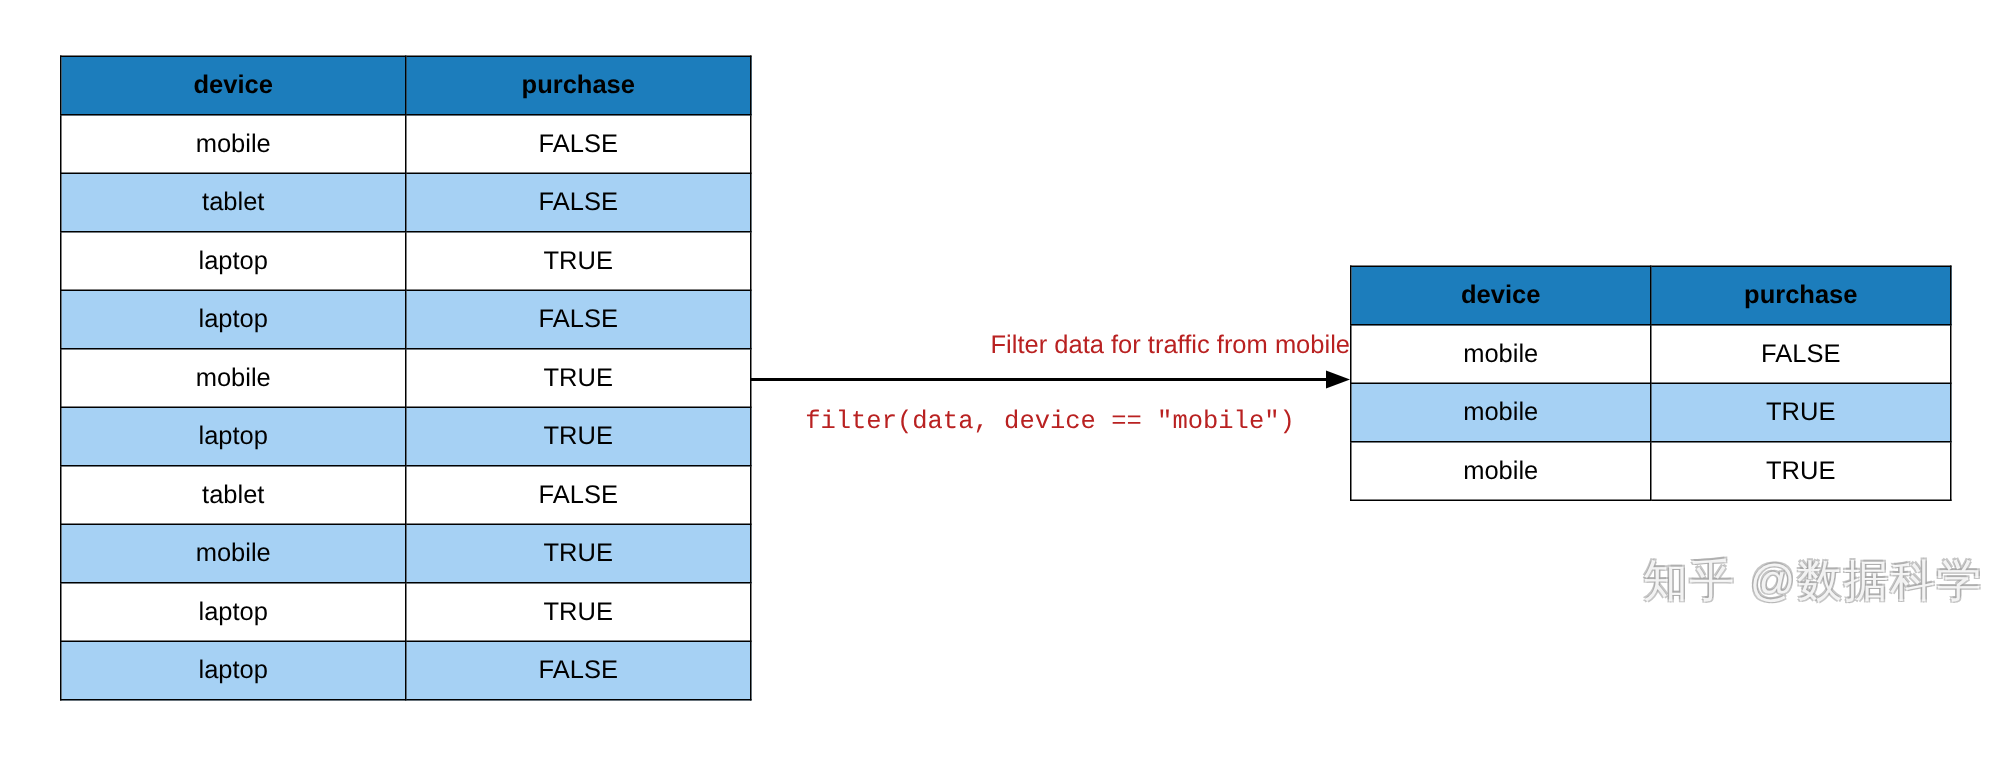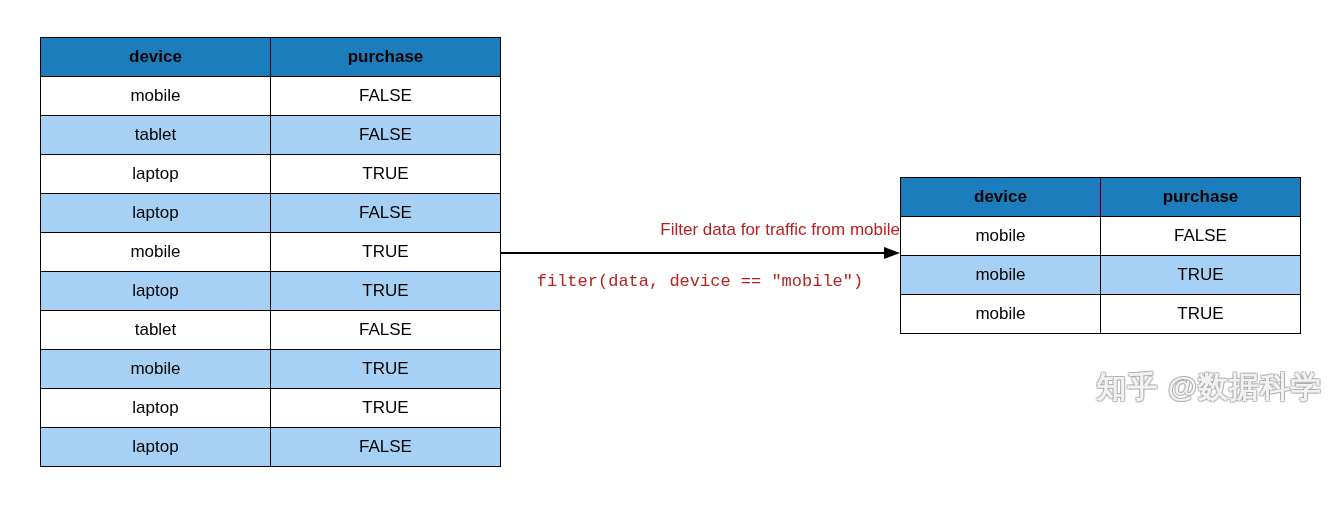--- a/index.html
+++ b/index.html
@@ -64,21 +64,21 @@
   }
   .arrow-svg {
     display: block;
   }
 
   .watermark {
     position: absolute;
     right: 18px;
     bottom: 12px;
     font-size: 30px;
-    font-weight: bold;
+    font-weight: normal;
     color: rgba(255,255,255,0.85);
     text-shadow:
       -1px -1px 0 rgba(160,160,160,0.6),
        1px -1px 0 rgba(160,160,160,0.6),
       -1px  1px 0 rgba(160,160,160,0.6),
        1px  1px 0 rgba(160,160,160,0.6);
     letter-spacing: 1px;
     pointer-events: none;
     user-select: none;
   }

